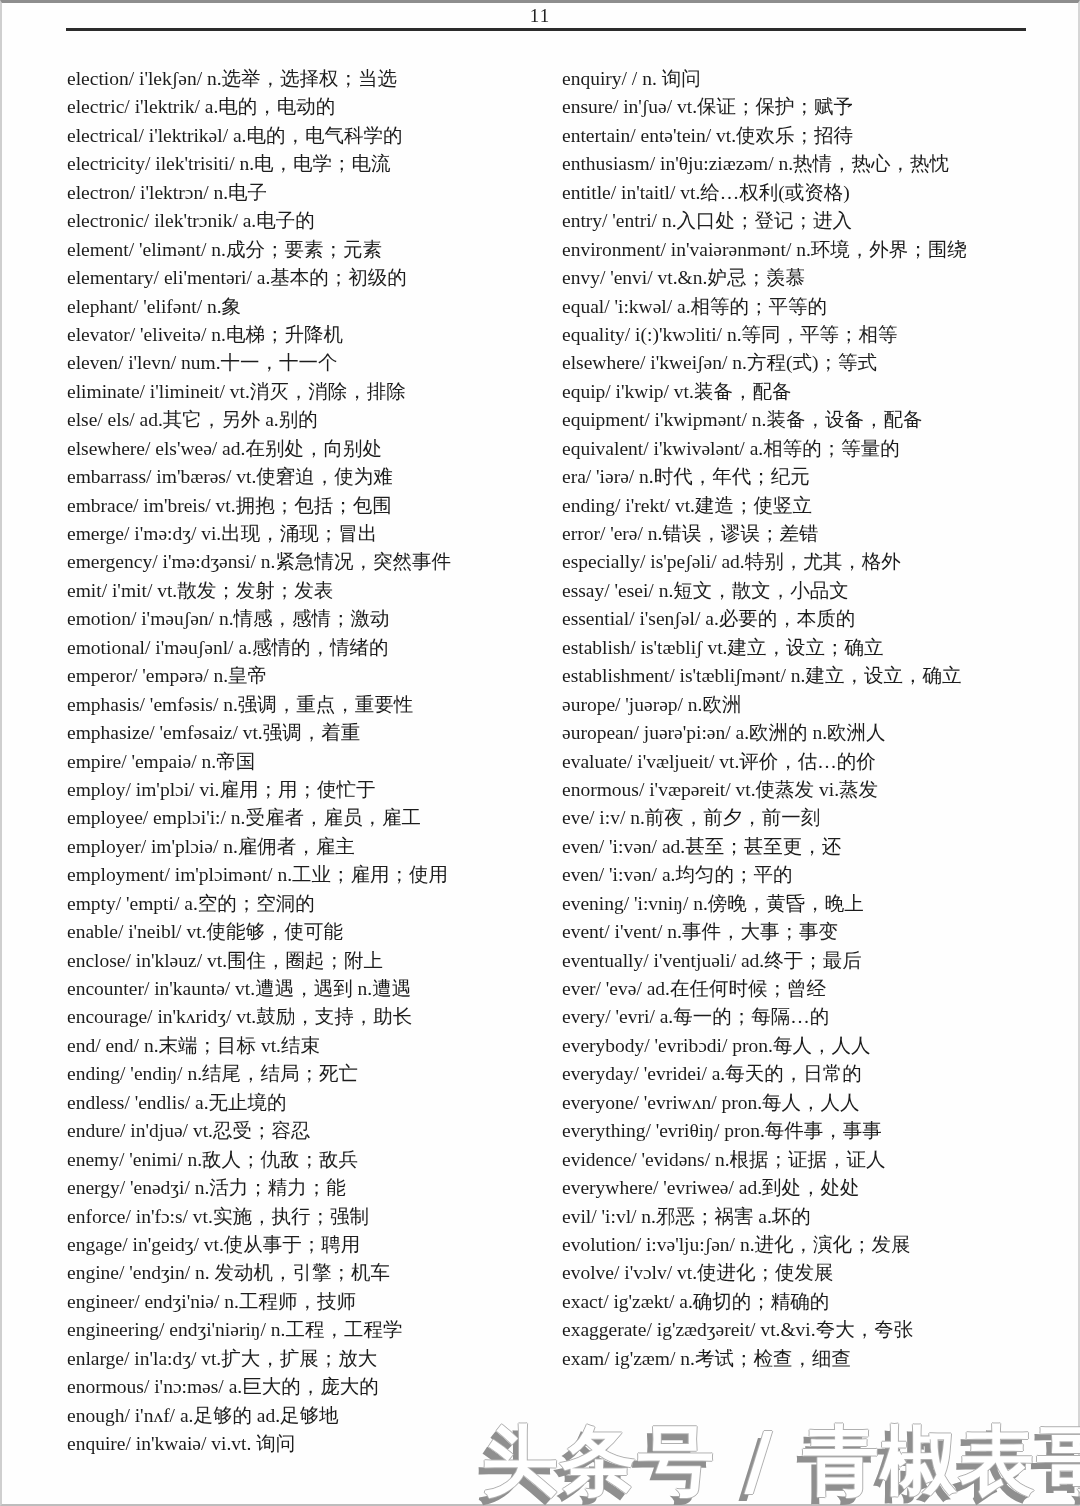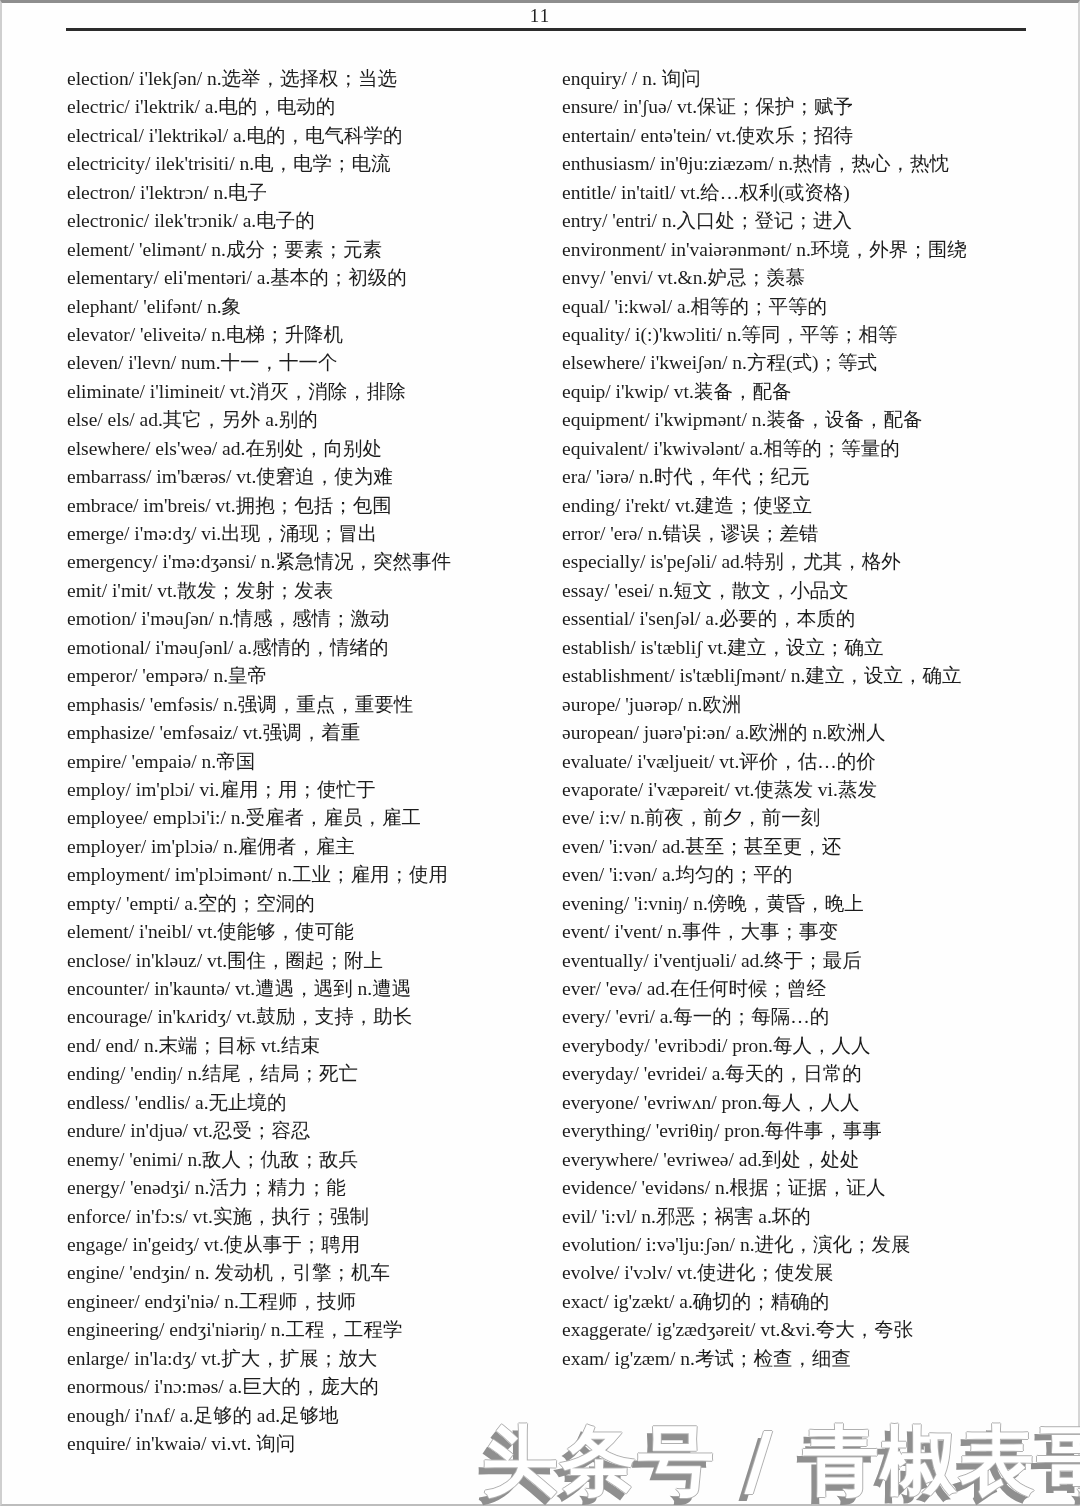--- a/index.html
+++ b/index.html
@@ -104,21 +104,21 @@
       <div class="entry">emotional/ i'məuʃənl/ a.感情的，情绪的</div>
       <div class="entry">emperor/ 'empərə/ n.皇帝</div>
       <div class="entry">emphasis/ 'emfəsis/ n.强调，重点，重要性</div>
       <div class="entry">emphasize/ 'emfəsaiz/ vt.强调，着重</div>
       <div class="entry">empire/ 'empaiə/ n.帝国</div>
       <div class="entry">employ/ im'plɔi/ vi.雇用；用；使忙于</div>
       <div class="entry">employee/ emplɔi'i:/ n.受雇者，雇员，雇工</div>
       <div class="entry">employer/ im'plɔiə/ n.雇佣者，雇主</div>
       <div class="entry">employment/ im'plɔimənt/ n.工业；雇用；使用</div>
       <div class="entry">empty/ 'empti/ a.空的；空洞的</div>
-      <div class="entry">element/ i'neibl/ vt.使能够，使可能</div>
+      <div class="entry">enable/ i'neibl/ vt.使能够，使可能</div>
       <div class="entry">enclose/ in'kləuz/ vt.围住，圈起；附上</div>
       <div class="entry">encounter/ in'kauntə/ vt.遭遇，遇到 n.遭遇</div>
       <div class="entry">encourage/ in'kʌridʒ/ vt.鼓励，支持，助长</div>
       <div class="entry">end/ end/ n.末端；目标 vt.结束</div>
       <div class="entry">ending/ 'endiŋ/ n.结尾，结局；死亡</div>
       <div class="entry">endless/ 'endlis/ a.无止境的</div>
       <div class="entry">endure/ in'djuə/ vt.忍受；容忍</div>
       <div class="entry">enemy/ 'enimi/ n.敌人；仇敌；敌兵</div>
       <div class="entry">energy/ 'enədʒi/ n.活力；精力；能</div>
       <div class="entry">enforce/ in'fɔ:s/ vt.实施，执行；强制</div>
@@ -151,35 +151,35 @@
       <div class="entry">ending/ i'rekt/ vt.建造；使竖立</div>
       <div class="entry">error/ 'erə/ n.错误，谬误；差错</div>
       <div class="entry">especially/ is'peʃəli/ ad.特别，尤其，格外</div>
       <div class="entry">essay/ 'esei/ n.短文，散文，小品文</div>
       <div class="entry">essential/ i'senʃəl/ a.必要的，本质的</div>
       <div class="entry">establish/ is'tæbliʃ vt.建立，设立；确立</div>
       <div class="entry">establishment/ is'tæbliʃmənt/ n.建立，设立，确立</div>
       <div class="entry">əurope/ 'juərəp/ n.欧洲</div>
       <div class="entry">əuropean/ juərə'pi:ən/ a.欧洲的 n.欧洲人</div>
       <div class="entry">evaluate/ i'væljueit/ vt.评价，估…的价</div>
-      <div class="entry">evaporate/ i'væpəreit/ vt.使蒸发 vi.蒸发</div>
+      <div class="entry">enormous/ i'væpəreit/ vt.使蒸发 vi.蒸发</div>
       <div class="entry">eve/ i:v/ n.前夜，前夕，前一刻</div>
       <div class="entry">even/ 'i:vən/ ad.甚至；甚至更，还</div>
       <div class="entry">even/ 'i:vən/ a.均匀的；平的</div>
       <div class="entry">evening/ 'i:vniŋ/ n.傍晚，黄昏，晚上</div>
       <div class="entry">event/ i'vent/ n.事件，大事；事变</div>
       <div class="entry">eventually/ i'ventjuəli/ ad.终于；最后</div>
       <div class="entry">ever/ 'evə/ ad.在任何时候；曾经</div>
       <div class="entry">every/ 'evri/ a.每一的；每隔…的</div>
       <div class="entry">everybody/ 'evribɔdi/ pron.每人，人人</div>
       <div class="entry">everyday/ 'evridei/ a.每天的，日常的</div>
       <div class="entry">everyone/ 'evriwʌn/ pron.每人，人人</div>
       <div class="entry">everything/ 'evriθiŋ/ pron.每件事，事事</div>
+      <div class="entry">evidence/ 'evidəns/ n.根据；证据，证人</div>
       <div class="entry">everywhere/ 'evriweə/ ad.到处，处处</div>
-      <div class="entry">evidence/ 'evidəns/ n.根据；证据，证人</div>
       <div class="entry">evil/ 'i:vl/ n.邪恶；祸害 a.坏的</div>
       <div class="entry">evolution/ i:və'lju:ʃən/ n.进化，演化；发展</div>
       <div class="entry">evolve/ i'vɔlv/ vt.使进化；使发展</div>
       <div class="entry">exact/ ig'zækt/ a.确切的；精确的</div>
       <div class="entry">exaggerate/ ig'zædʒəreit/ vt.&amp;vi.夸大，夸张</div>
       <div class="entry">exam/ ig'zæm/ n.考试；检查，细查</div>
     </div>
 
   <div class="watermark">头条号 / 青椒表哥</div>
 </div>

